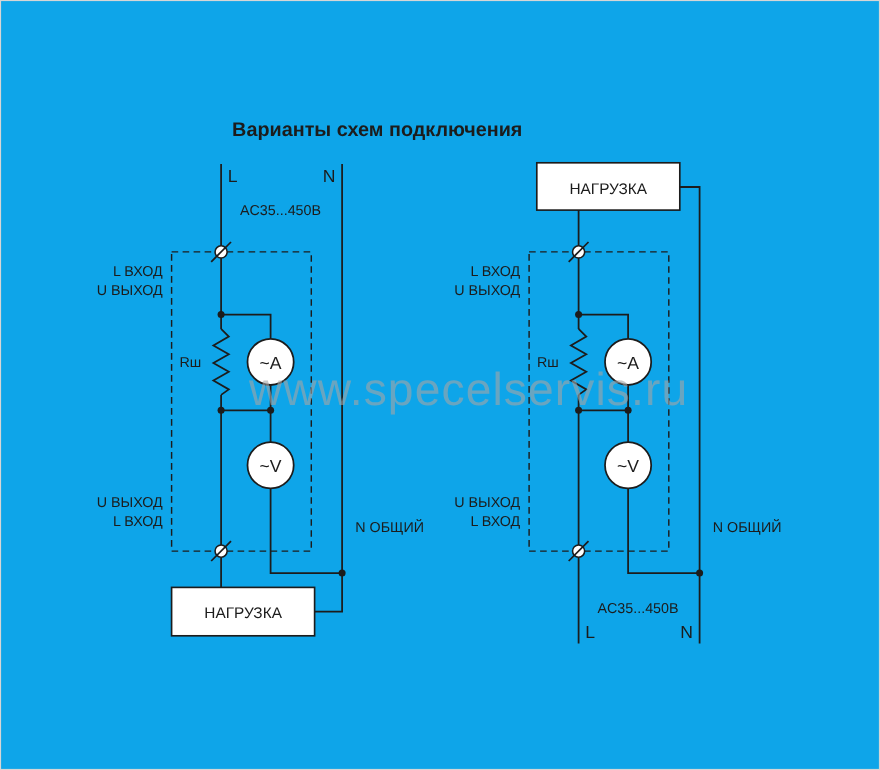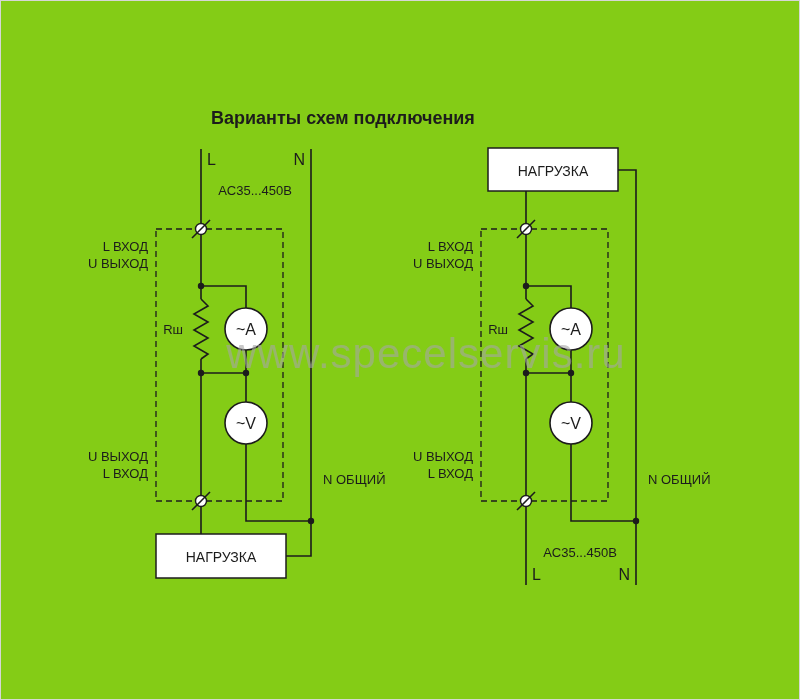--- a/index.html
+++ b/index.html
@@ -1,19 +1,19 @@
 <!DOCTYPE html>
 <html><head>
 <meta charset="utf-8">
 <style>
   * { box-sizing: border-box; }
   html, body { margin: 0; padding: 0; background: #ffffff; }
   .page {
     width: 800px; height: 700px;
-    background: #84cc16;
+    background: #0ea5e9;
     border: 1px solid #d6d6d6;
     position: relative;
     overflow: hidden;
     font-family: "Liberation Sans", sans-serif;
   }
   svg { display: block; font-family: "Liberation Sans", sans-serif; }
 
   
   .wire, .zigzag, .slash { stroke: #1c1c1c; stroke-width: 1.6; fill: none; }
   .dashed { fill: none; stroke: #1c1c1c; stroke-width: 1.3; stroke-dasharray: 6 4; }

